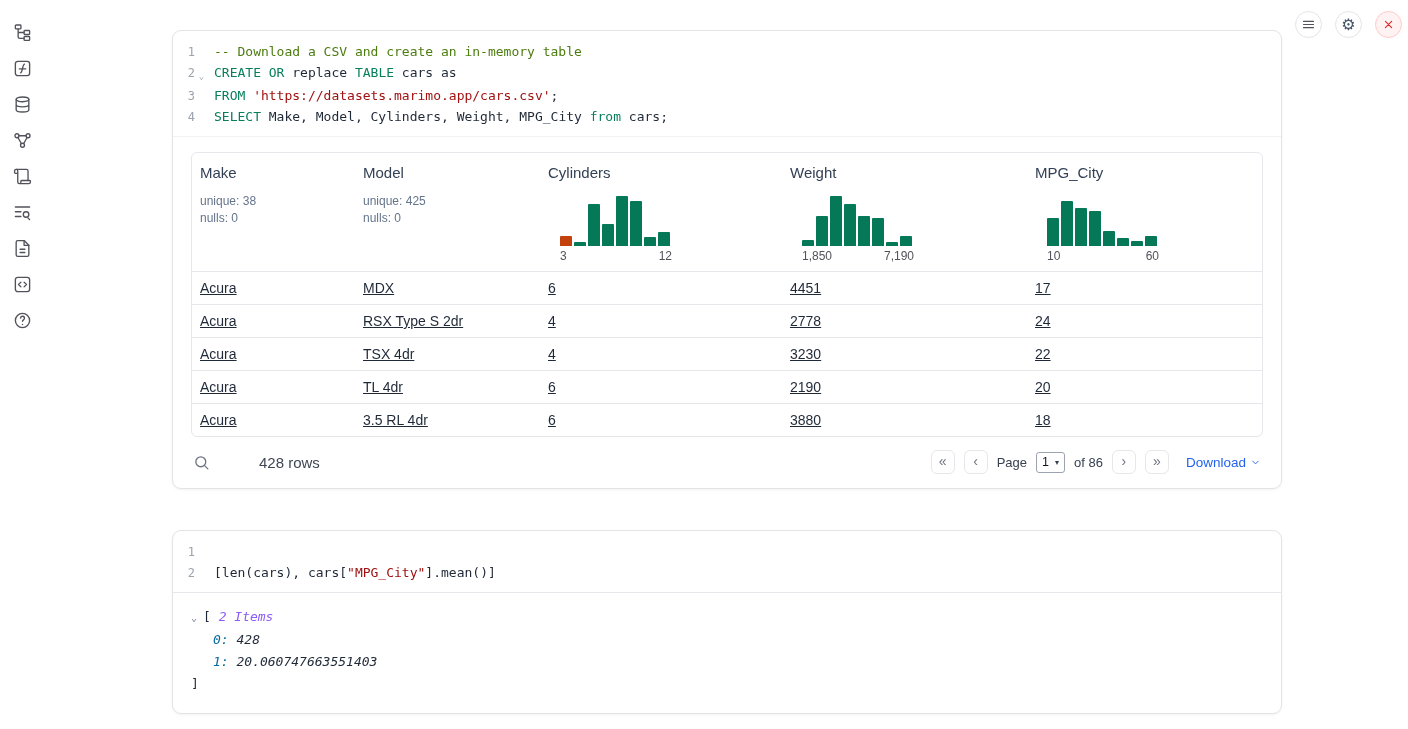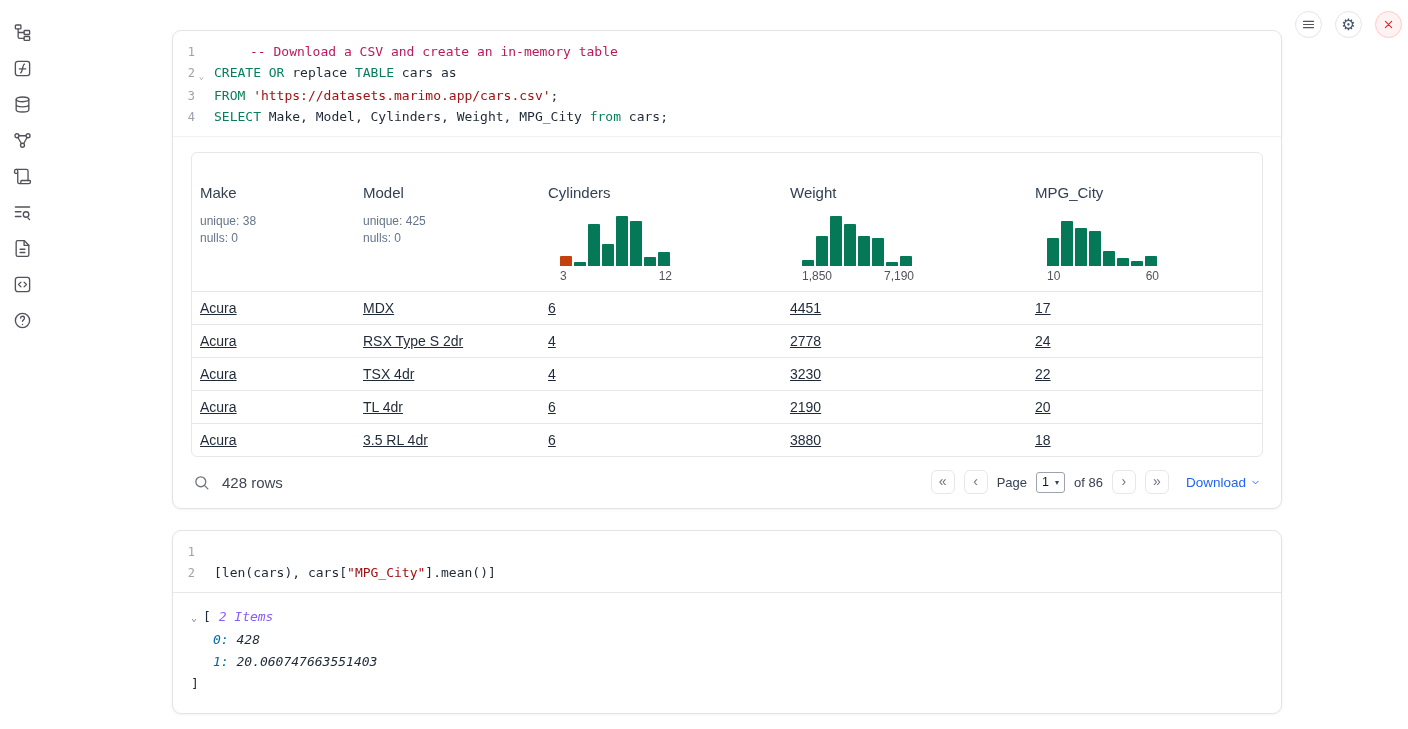--- a/index.html
+++ b/index.html
@@ -42,54 +42,54 @@
   #cell2 { top:530px; }
   .code-area {
     padding:11px 0 9px;
     font-family:"DejaVu Sans Mono", monospace;
     font-size:13px; line-height:19.5px;
   }
   .code-line { display:flex; }
   .ln { width:22px; flex:none; text-align:right; color:#9aa3af; font-size:12px; padding-top:1px; }
   .fold { width:13px; flex:none; color:#9ca3af; font-size:9px; text-align:center; padding-top:4px; }
   .code-text { padding-left:6px; white-space:pre; color:#1f2937; }
-  .tok-comment { color:#be185d;margin-left:36px; }
+  .tok-comment { color:#4d7c0f; }
   .tok-keyword { color:#087f5b; }
   .tok-string  { color:#a11111; }
   .tok-plain   { color:#1f2937; }
   
   .outvar-bar {
     height:23px; border-top:1px solid #e5e7eb;
     display:flex; align-items:center; gap:9px; padding:0 36px 0 11px;
   }
   .outvar-label { font-size:11.5px; font-weight:700; color:#1e4a7a; }
   .outvar-input {
     width:80px; height:17px; border:1px solid #cbd5e1; border-radius:3px;
     font-family:"DejaVu Sans Mono", monospace; font-size:11px; font-weight:600;
     color:#111827; padding:0 5px;
   }
   .lang-badge { margin-left:auto; color:#2563eb; font-size:11px; font-weight:600; }
   
   .table-area { padding:15px 18px 10px; border-top:1px solid #f1f2f4; }
   .tbl { border:1px solid #e5e7eb; border-radius:6px; overflow:hidden; }
   .tbl-grid { display:grid; grid-template-columns:163px 185px 242px 245px 1fr; }
   .th { padding:11px 8px 8px; }
-  .th-name { font-size:15px; color:#334155;margin-top:20px; }
+  .th-name { font-size:15px; color:#334155; }
   .th-stats { margin-top:12px; font-size:12px; color:#64748b; line-height:16.5px; }
   .hist { margin-top:13px; margin-left:12px; height:52px; display:flex; align-items:flex-end; gap:2px; }
   .hbar { width:12px; border-radius:1px 1px 0 0; }
   .hist-axis { margin-left:12px; width:112px; display:flex; justify-content:space-between; font-size:12px; color:#52525b; margin-top:3px; }
   .trow {
     display:grid; grid-template-columns:163px 185px 242px 245px 1fr;
     height:33px; align-items:center; border-top:1px solid #e5e7eb;
     font-size:14px; color:#1f2937;text-decoration:underline;
   }
   .tcell { padding-left:8px; }
   
-  .tbl-footer { display:flex; align-items:center; padding:13px 2px 4px; }
+  .tbl-footer { display:flex; align-items:center; padding:13px 2px 4px;gap:37px; }
   .search-btn { border:none; background:none; padding:0; color:#6b7280; cursor:pointer; display:flex; }
   .search-btn svg { width:17px; height:17px; stroke:currentColor; fill:none; stroke-width:1.8; stroke-linecap:round; }
   .rows-count { margin-left:12px; font-size:15px; color:#3f4754; }
   .pager { margin-left:auto; display:flex; align-items:center; gap:9px; }
   .pg-btn {
     width:24px; height:24px; border:1px solid #e5e7eb; border-radius:6px; background:#fff;
     color:#6b7280; font-size:14px; line-height:1; display:flex; align-items:center; justify-content:center;
     cursor:pointer; padding:0 0 2px;
   }
   .pg-label { font-size:13px; color:#374151; }

